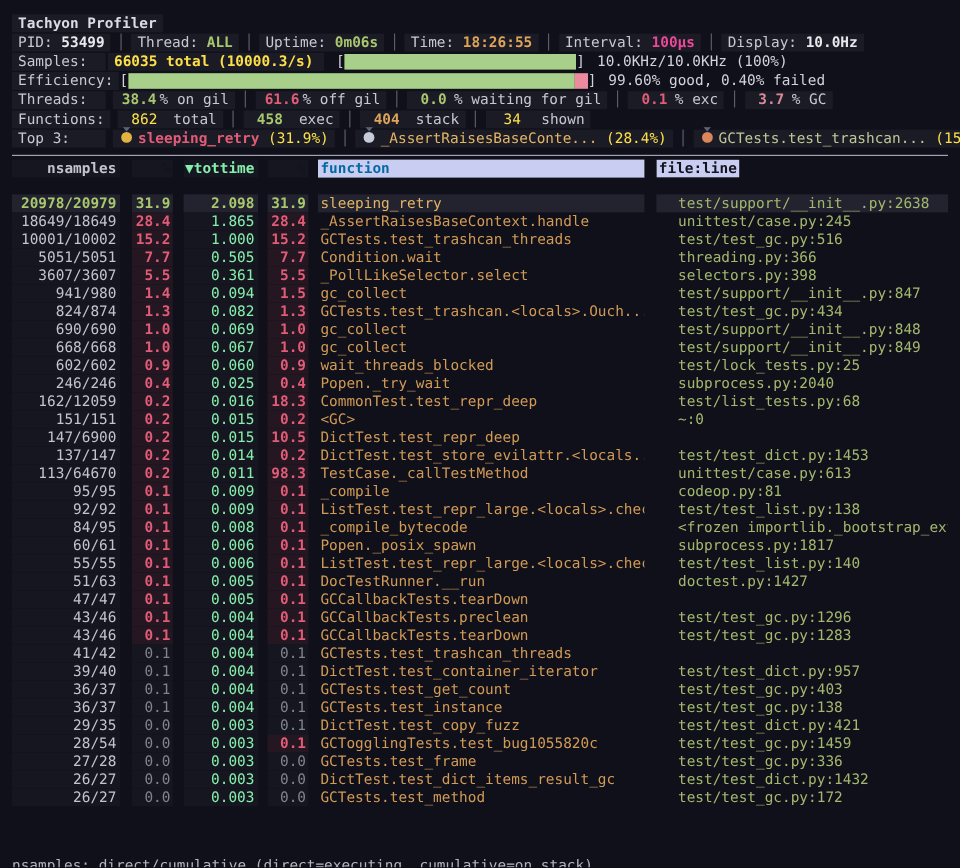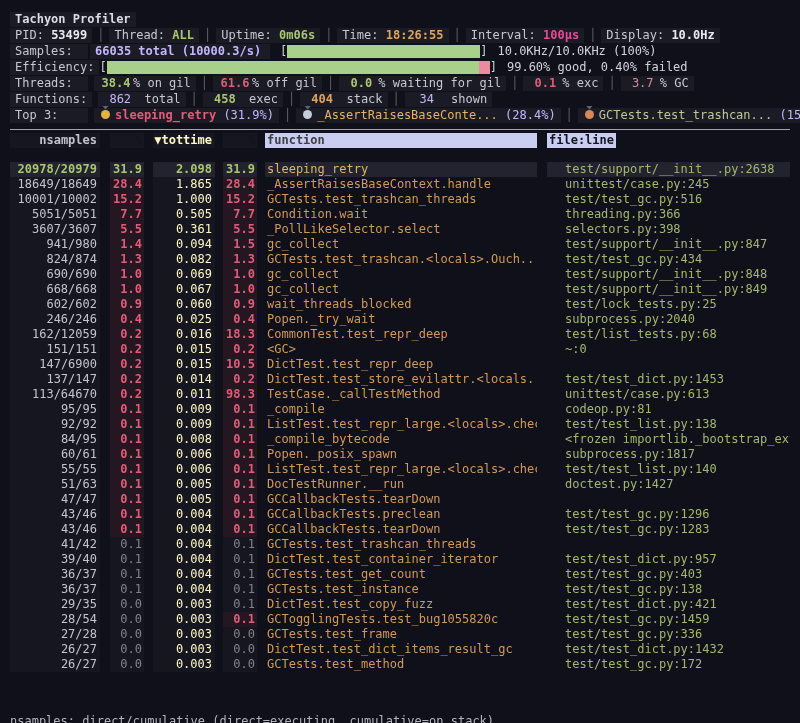--- a/index.html
+++ b/index.html
@@ -6,45 +6,45 @@
   .screen{position:relative;width:800px;height:723px;background:#10101a;
     font-family:"DejaVu Sans Mono",monospace;font-size:12px;color:#c8c8d2;
     padding:11px 10px;box-sizing:border-box;overflow:hidden;}
   .line{height:16px;line-height:16px;display:flex;align-items:center;white-space:pre;}
   .box{background:#1b1b26;padding:0 5px;display:inline-block;height:15px;line-height:15px;}
   .lab{min-width:78px;box-sizing:border-box;}
   .sep{color:#5f5f70;padding:0 5px;}
   .title{color:#dcdce4;font-weight:bold;}
   .b{font-weight:bold;}
   .c-white{color:#e8e8ee;font-weight:bold;}
-  .c-text{color:#c4b5fd;}
+  .c-text{color:#fde047;}
   .c-green{color:#a9c76f;font-weight:bold;}
   .c-red{color:#e25c78;font-weight:bold;}
-  .c-pink{color:#d98a9a;font-weight:normal;}
+  .c-pink{color:#d98a9a;font-weight:bold;}
   .c-orange{color:#e0a458;font-weight:bold;}
   .c-purple{color:#ec4899;font-weight:bold;}
   .c-yellow{color:#e2b566;}
   .c-palegreen{color:#bcc996;}
   .num{display:inline-block;min-width:34px;text-align:center;}
   .rtext{margin-left:10px;color:#d2d2dc;}
   .bracket{color:#d0d0da;}
   .bar{display:inline-flex;height:13px;align-items:stretch;vertical-align:middle;}
   .seg{display:inline-block;}
   .samples-fill{width:193px;background:#a9d08a;}
   .eff-good{width:372px;background:#a9d08a;}
   .eff-bad{width:11px;background:#ec8ba0;}
   .rule{border:0;border-top:1px solid #a2a2b0;margin:6px 0 3px 0;height:0;}
   .thead{display:flex;height:28px;line-height:15px;margin-bottom:1px;}
   .hcell{background:#c9cdf2;color:#14141e;font-weight:bold;height:15px;}
   .h-tt{background:#e6a654;}
   .row{display:flex;height:15px;line-height:15px;}
   .cell{white-space:pre;overflow:hidden;height:15px;}
   .c-ns{width:90px;text-align:right;padding-right:3px;box-sizing:border-box;background:#161621;color:#c4c4ce;}
   .c-pd{width:34px;text-align:right;padding-right:2px;box-sizing:border-box;margin-left:10px;background:#161621;}
-  .c-tt{width:62px;text-align:right;padding-right:3px;box-sizing:border-box;margin-left:9px;background:#161621;color:#fef9c3;}
+  .c-tt{width:62px;text-align:right;padding-right:3px;box-sizing:border-box;margin-left:9px;background:#161621;color:#86efac;}
   .c-pc{width:34px;text-align:right;padding-right:2px;box-sizing:border-box;margin-left:8px;background:#161621;}
   .c-fn{width:272px;margin-left:8px;padding-left:2px;box-sizing:border-box;}
   .c-fl{flex:1;margin-left:10px;padding-left:18px;box-sizing:border-box;color:#a3b86e;}
   .fn-orange{color:#d19a56;}
   .fn-yellow{color:#e2b566;}
   .pct-red{color:#e25c78;font-weight:bold;background:#241722;}
   .pct-dim{color:#83838f;}
   .pct-green{color:#a9c76f;font-weight:bold;}
   .sel .cell{background:#232330;}
   .sel .c-ns,.sel .c-tt{color:#a9c76f;font-weight:bold;}
@@ -94,21 +94,21 @@
 
   <div class="line"><span class="box lab">Top 3:</span><span class="box" style="margin-left: 6px;"><span class="medal m-gold"></span><span class="c-red">sleeping_retry </span><span class="c-text">(31.9%)</span></span><span class="sep">│</span><span class="box"><span class="medal m-silver"></span><span class="c-yellow">_AssertRaisesBaseConte... </span><span class="c-text">(28.4%)</span></span><span class="sep">│</span><span class="box"><span class="medal m-bronze"></span><span class="c-palegreen">GCTests.test_trashcan... </span><span class="c-text">(15.2%)</span></span></div>
 
   <div class="rule"></div>
 
   <div class="thead">
     <span class="hcell cell c-ns">nsamples</span>
     <span class="hcell cell c-pd">%</span>
     <span class="hcell cell c-tt h-tt">▼tottime</span>
     <span class="hcell cell c-pc">%</span>
-    <span class="hcell cell c-fn" style="color:#404040;">function</span>
+    <span class="hcell cell c-fn" style="color:#0369a1;">function</span>
     <span class="cell c-fl" style="padding-left:0;"><span class="hcell" style="display:inline-block;padding:0 2px;">file:line</span></span>
   </div>
 
   <div>
       <div class="row sel">
         <span class="cell c-ns">20978/20979</span>
         <span class="cell c-pd pct-green">31.9</span>
         <span class="cell c-tt">2.098</span>
         <span class="cell c-pc pct-green">31.9</span>
         <span class="cell c-fn fn-yellow">sleeping_retry</span>

